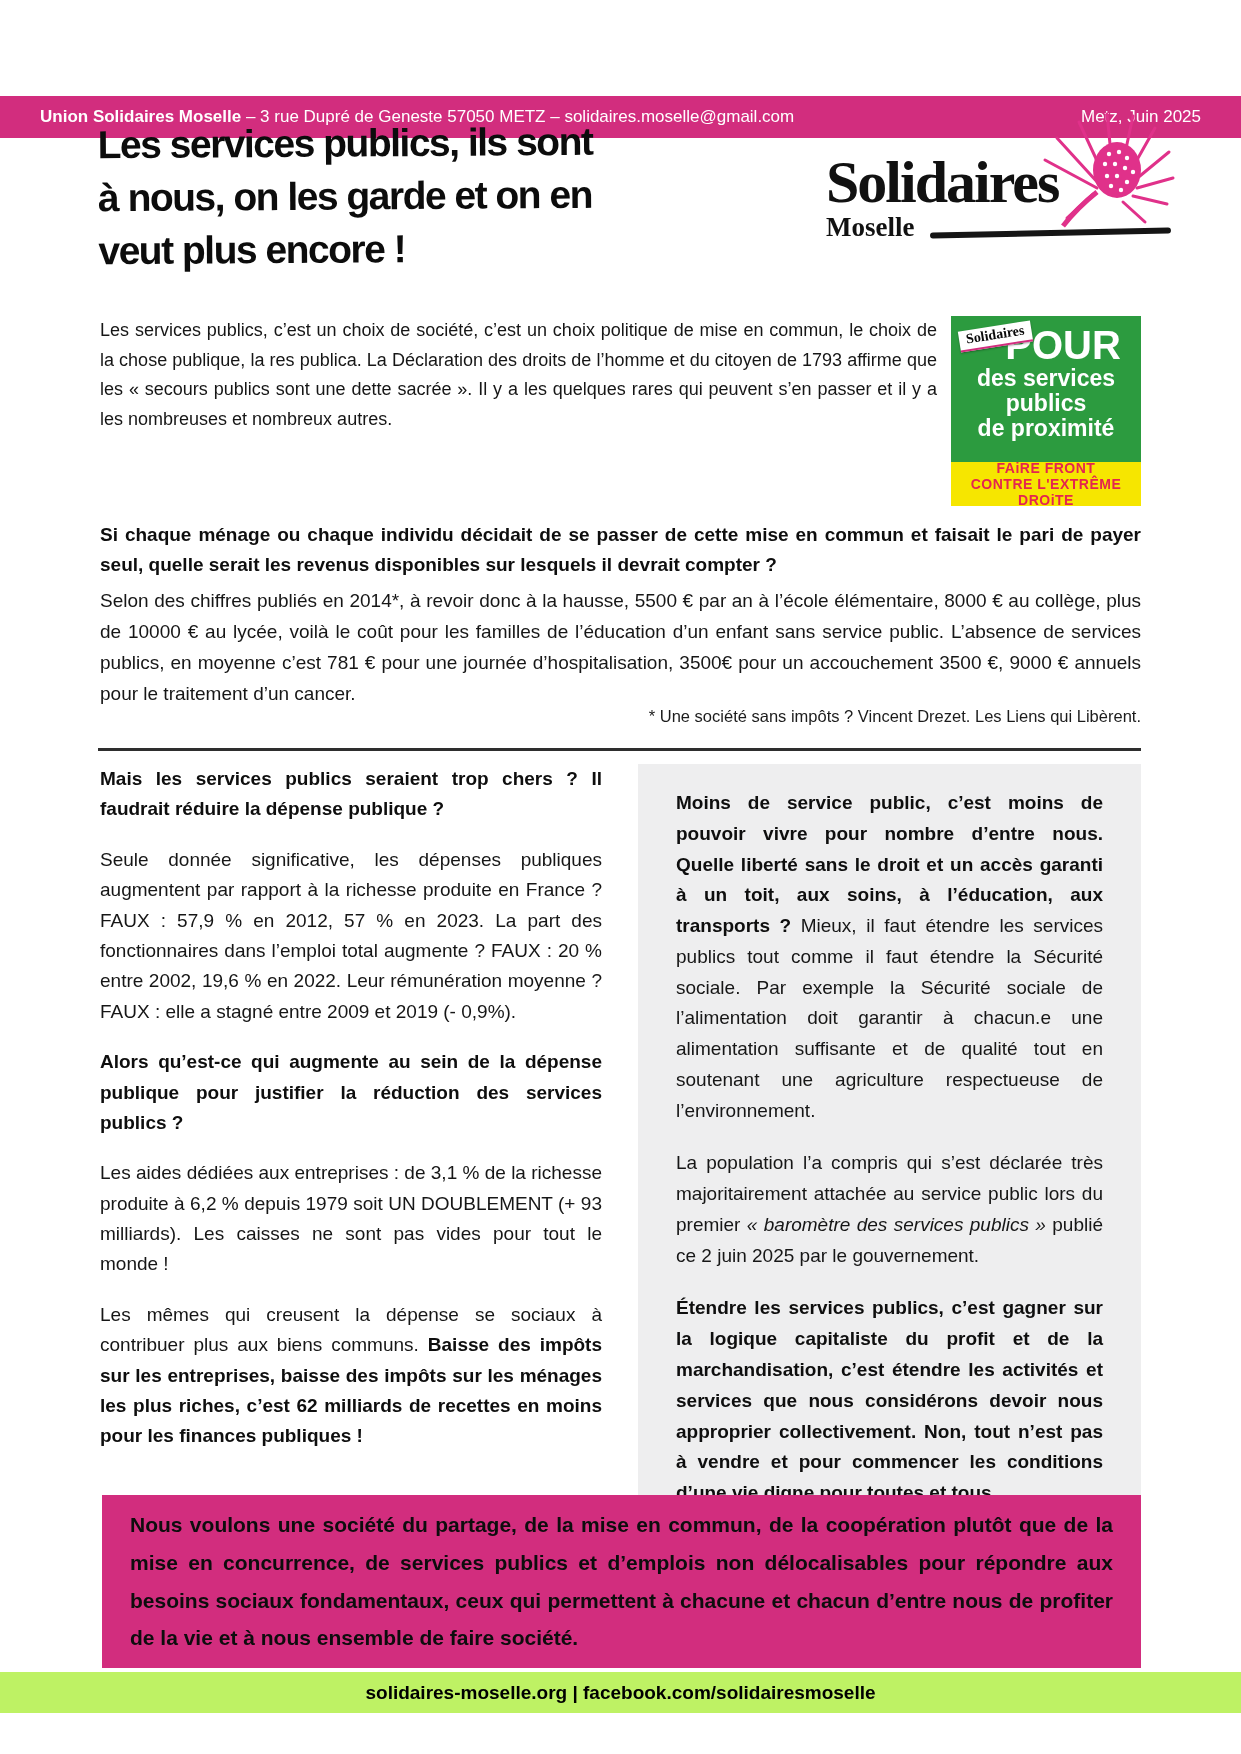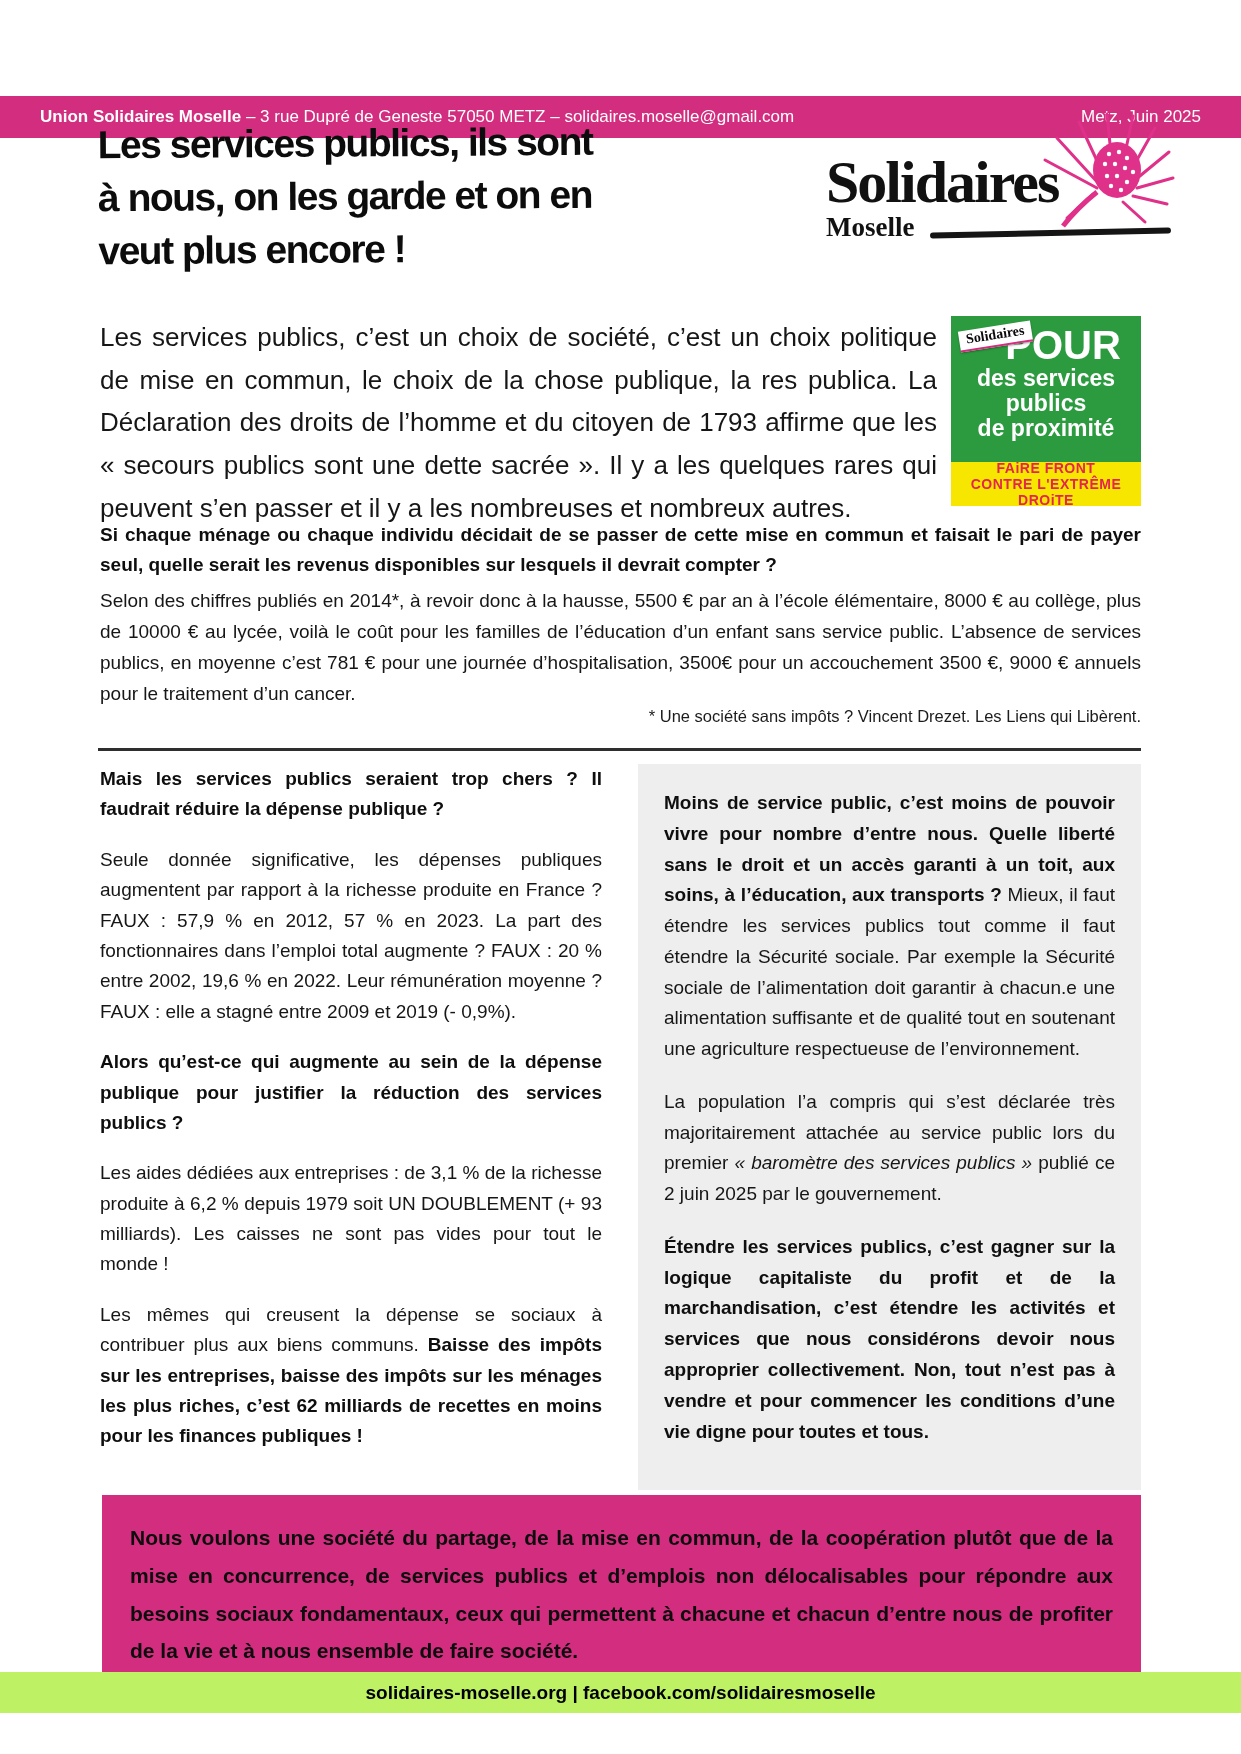--- a/index.html
+++ b/index.html
@@ -41,21 +41,21 @@
   .logo-scribble {
     flex:1; height:6px; background:#151515; border-radius:3px;
     transform:rotate(-1.2deg); margin-top:10px;
   }
 
   
   .intro-row {
     position:absolute; top:316px; left:100px; width:1041px;
     display:flex; gap:14px;
   }
-  .intro-p { flex:1; font-size:26px; line-height:1.64; text-align:justify; margin:0; }
+  .intro-p { flex:1; font-size:18px; line-height:1.64; text-align:justify; margin:0; }
 
   .poster {
     width:190px; height:190px; flex:0 0 190px; box-sizing:border-box;
     background:#2c9b3f; display:flex; flex-direction:column;
     font-weight:bold; position:relative;
   }
   .poster-badge {
     position:absolute; top:10px; left:8px; background:#ffffff; color:#0b0b0b;
     font-family:"Liberation Serif", serif; font-weight:700; font-size:14px;
     padding:1px 7px 2px 7px; transform:rotate(-9deg);
@@ -92,31 +92,31 @@
   
   .columns {
     position:absolute; top:764px; left:100px; width:1041px;
     display:flex; gap:36px; align-items:flex-start;
   }
   .col-left { width:502px; flex:0 0 502px; }
   .col-left p { margin:0 0 20px 0; font-size:19px; line-height:1.6; text-align:justify; }
   .col-left .heading { font-weight:bold; color:#0e0e0e; }
   .col-right {
     flex:1; background:#eeeeef; box-sizing:border-box;
-    padding:24px 26px; min-height:726px;
+    padding:24px 38px; min-height:726px;
   }
   .col-right p { margin:0 0 22px 0; font-size:19px; line-height:1.62; text-align:justify; }
   .col-right p:last-child { margin-bottom:0; }
   .b { font-weight:bold; color:#0e0e0e; }
   .i { font-style:italic; }
 
   
   .highlight {
     position:absolute; top:1495px; left:102px; width:1039px; box-sizing:border-box;
-    background:#d22d7e; padding:24px 28px;
+    background:#d22d7e; padding:11px 28px;
     font-size:21px; font-weight:bold; line-height:1.8; color:#0d0d0d;
     text-align:justify;
   }
 
   
   .footer-band {
     position:absolute; top:1672px; left:0; width:1241px; height:41px;
     background:#bef264; color:#000;
     font-size:19px; font-weight:bold; text-align:center; line-height:41px;
   }

